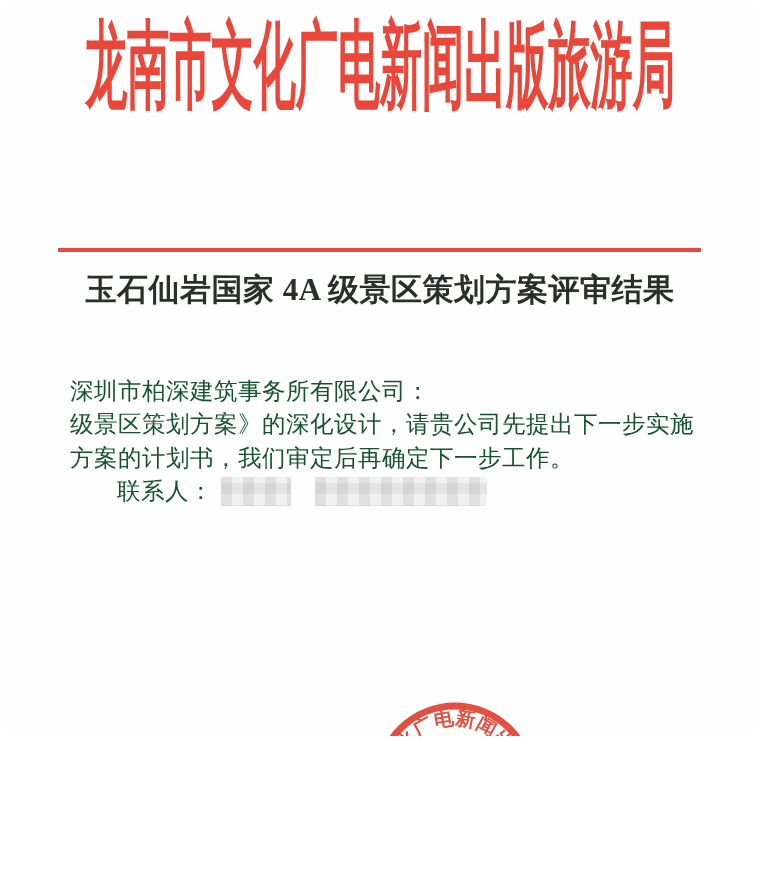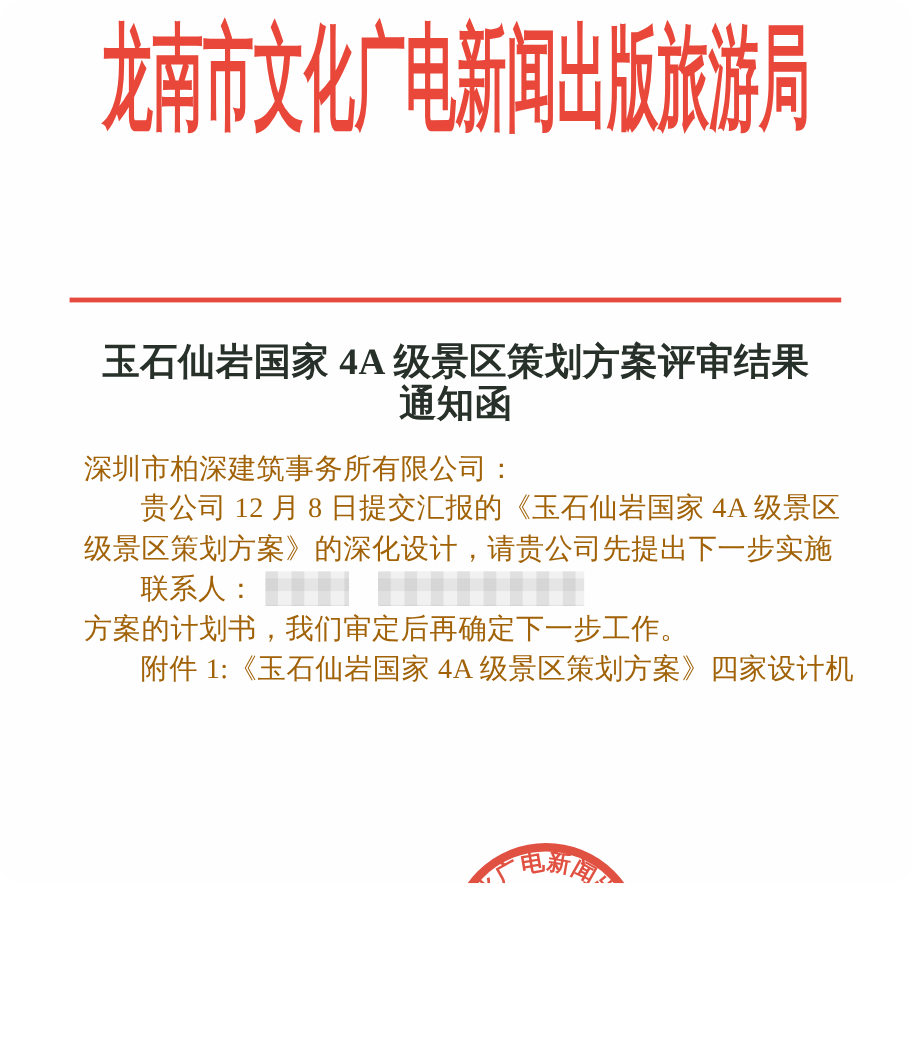--- a/index.html
+++ b/index.html
@@ -40,37 +40,37 @@
     width: 643px;
     height: 4px;
     background: #e6493e;
   }
 
   
   .doc-title {
     position: absolute;
     top: 272px;
     left: 0; right: 0;
-    margin: 12px;
+    margin: 0;
     text-align: center;
     font-size: 31px;
     line-height: 35px;
     font-weight: bold;
     letter-spacing: 0.5px;
     color: #273029;
   }
 
   
   .body-text {
     position: absolute;
     top: 375px;
     left: 70px;
     width: 606px;
     font-size: 23.5px;
-    color: #a16207;
+    color: #14532d;
     letter-spacing: 0.5px;
   }
   .body-line {
     height: 33.4px;
     line-height: 33.4px;
     white-space: nowrap;
   }
   .indent { padding-left: 47px; }
 
   
@@ -117,32 +117,29 @@
 <div class="page">
 
   <div class="letterhead">
     <div class="org-name">龙南市文化广电新闻出版旅游局</div>
   </div>
 
   <div class="red-rule"></div>
 
   <h1 class="doc-title">
     <span>玉石仙岩国家 4A 级景区策划方案评审结果</span><br>
-    <span>通知函</span>
   </h1>
 
   <div class="body-text">
     <div class="body-line">深圳市柏深建筑事务所有限公司：</div>
-    <div class="body-line indent">贵公司 12 月 8 日提交汇报的《玉石仙岩国家 4A 级景区</div>
     <div class="body-line">级景区策划方案》的深化设计，请贵公司先提出下一步实施</div>
+    <div class="body-line">方案的计划书，我们审定后再确定下一步工作。</div>
     <div class="body-line indent">
       <span>联系人：</span><span class="mosaic mosaic-1"></span><span class="mosaic mosaic-2"></span>
     </div>
-    <div class="body-line">方案的计划书，我们审定后再确定下一步工作。</div>
-    <div class="body-line indent">附件 1:《玉石仙岩国家 4A 级景区策划方案》四家设计机</div>
   </div>
 
   <div class="date-line">2020 年 12 月 14 日</div>
 
   <svg class="seal" viewBox="-86 -86 172 172" xmlns="http://www.w3.org/2000/svg">
     <defs>
       <path id="sealArc" d="M -37.5 45 A 58.5 58.5 0 1 1 37.5 45" fill="none"></path>
     </defs>
     <circle cx="0" cy="0" r="77" fill="none" stroke-width="7" stroke="#dc3827"></circle>
     <polygon transform="translate(0,-17)" points="0,-27 6.5,-8.9 25.7,-8.3 10.5,3.4 15.9,21.8 0,11 -15.9,21.8 -10.5,3.4 -25.7,-8.3 -6.5,-8.9" fill="#dc3827"></polygon>

